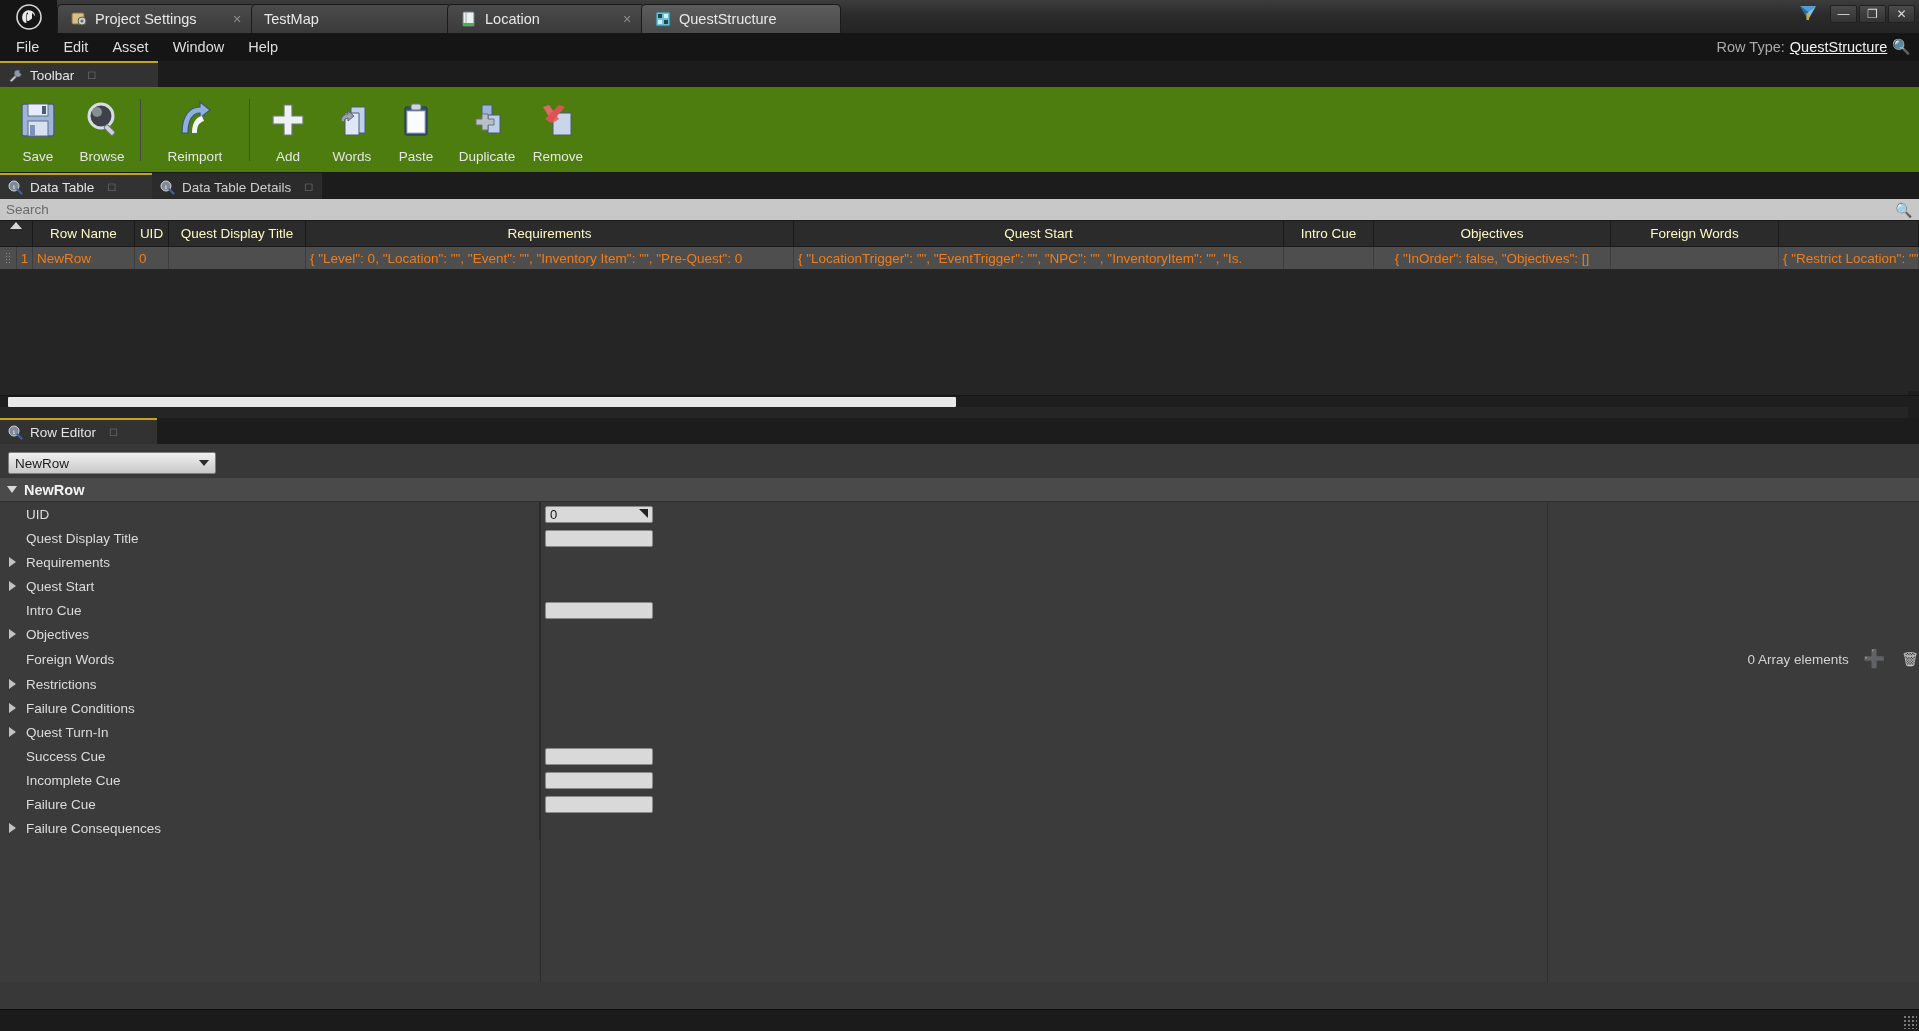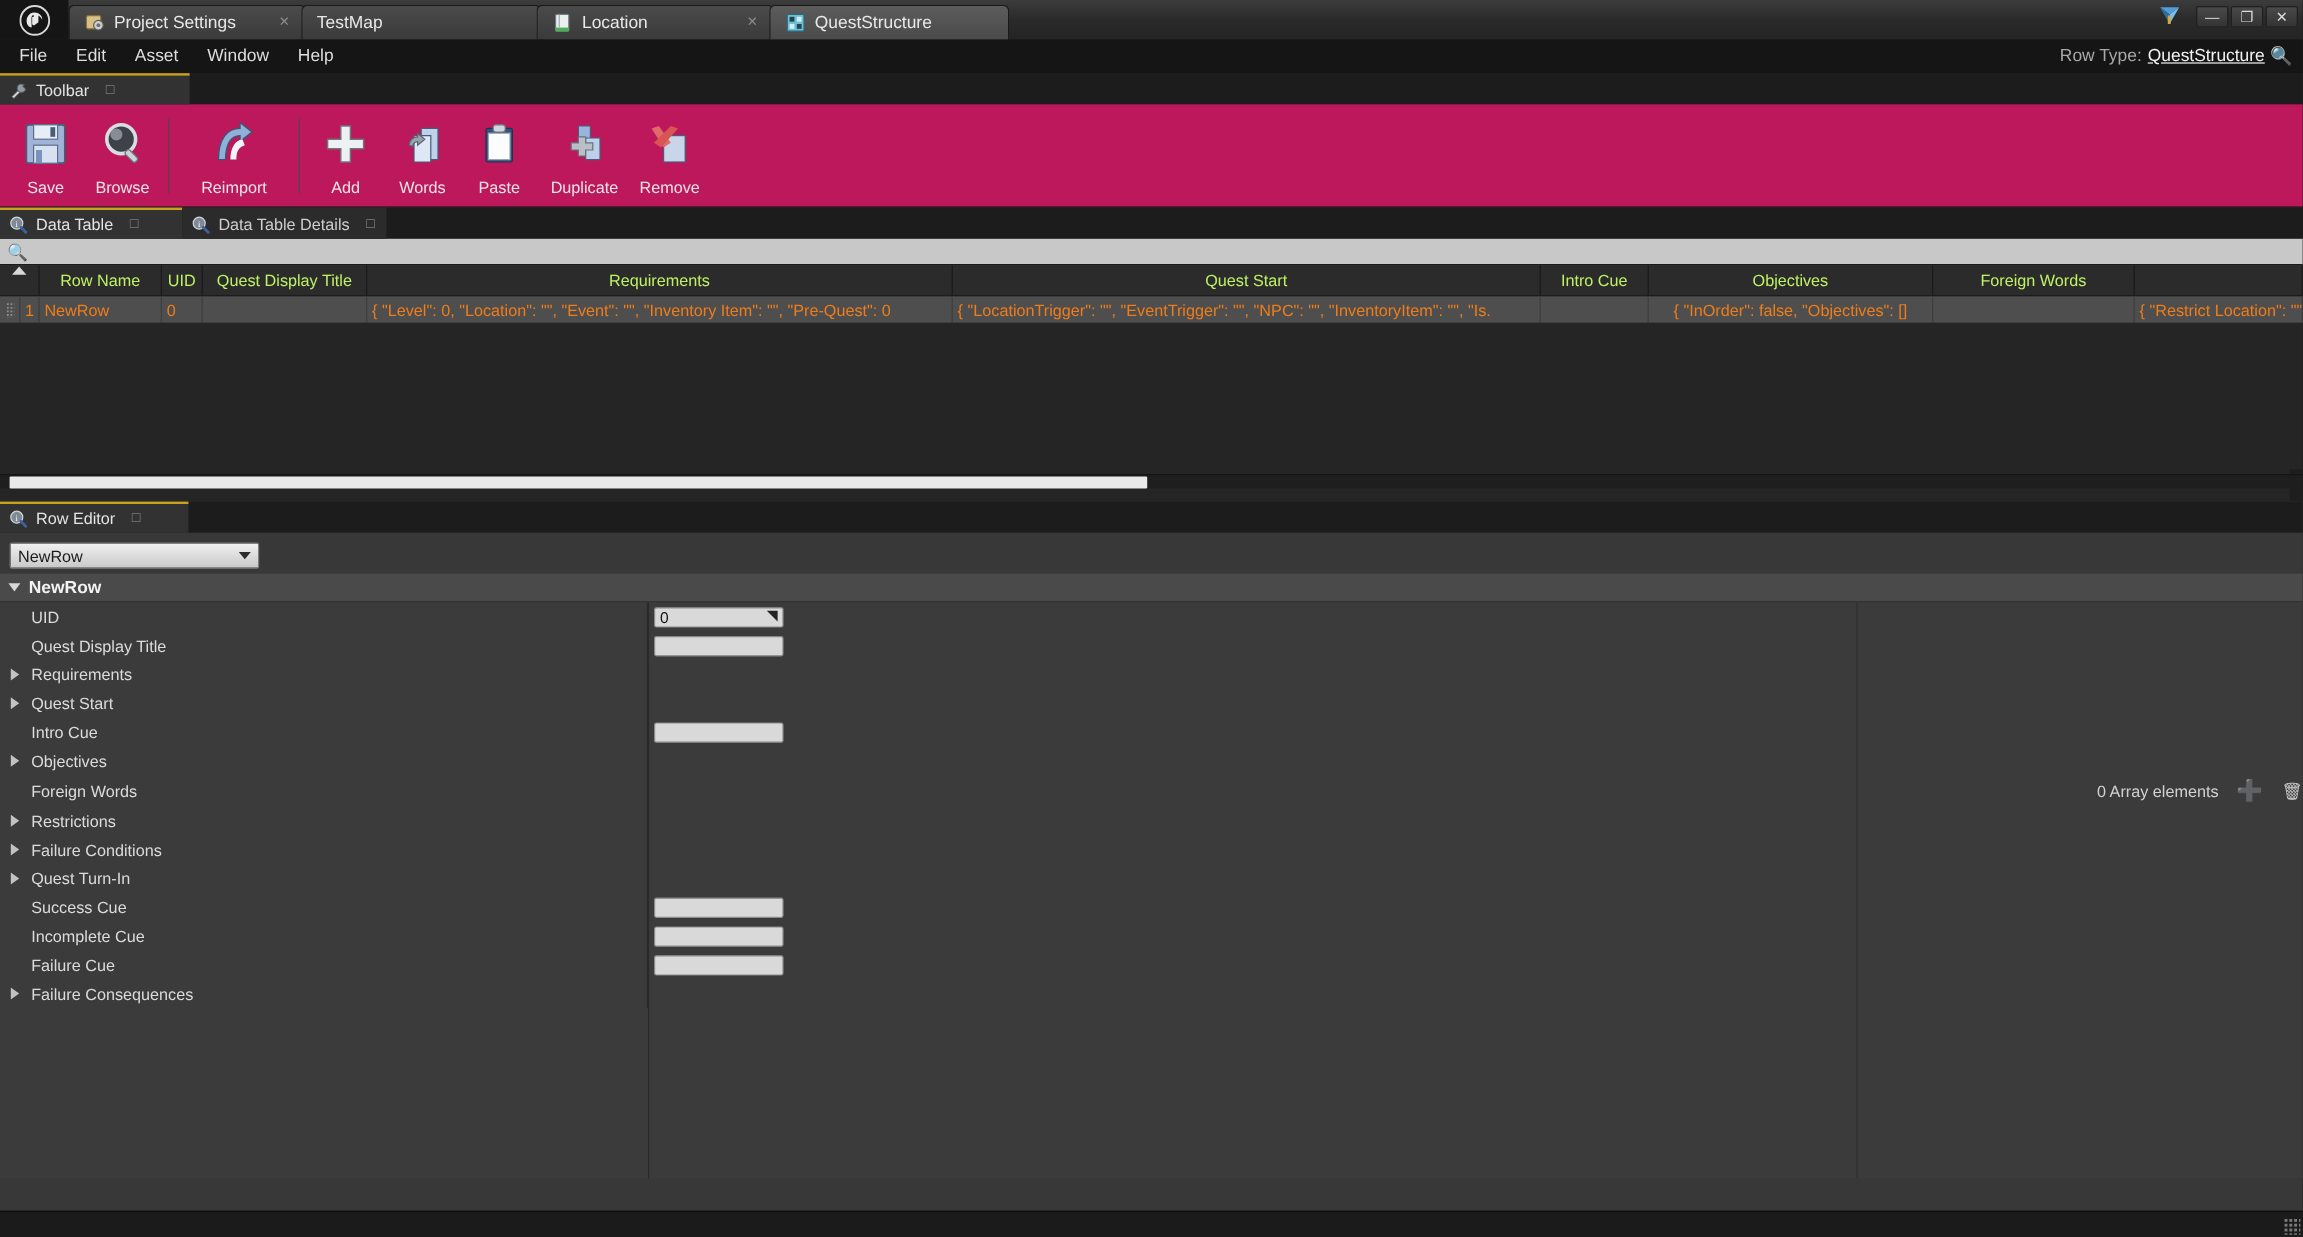--- a/index.html
+++ b/index.html
@@ -93,21 +93,21 @@
   .ptab.inactive { background: #2b2b2b; border-top: 2px solid #2b2b2b; color: #cfcfcf; }
   .ptab .pclose { color: #7a7a7a; font-size: 10px; margin-left: 6px; }
   .ptab .pico { width: 15px; height: 15px; flex: none; }
 
   .toolbar-wrap {
     position: absolute; left: 0; top: 61px; width: 1919px; height: 112px;
     background: #262626;
   }
   .toolbar-tabrow { background: #1c1c1c; }
   .toolbar-body {
-    height: 86px; background: #be185d;
+    height: 86px; background: #4d7c0f;
     border-bottom: 1px solid #1a1a1a;
     display: flex; align-items: center; padding-left: 6px;
   }
   .tbtn {
     width: 64px; height: 78px; display: flex; flex-direction: column;
     align-items: center; justify-content: flex-start; padding-top: 6px;
     color: #e6e6e6; font-size: 13.5px;
   }
   .tbtn .ticon48 {
     width: 46px; height: 46px; display: flex; align-items: center; justify-content: center;
@@ -130,21 +130,21 @@
   .searchbar .sph { color: #6a6a6a; font-size: 13.5px; flex: 1; }
   .searchbar .smag { color: #3a3a3a; font-size: 14px; }
 
   .dt-table { width: 1919px; }
   .dt-header {
     height: 26px; background: #2b2b2b; display: flex;
     border-bottom: 1px solid #1a1a1a; align-items: stretch;
   }
   .dt-header .hc {
     display: flex; align-items: center; justify-content: center;
-    color: #bef264; font-size: 13.5px;
+    color: #fef9c3; font-size: 13.5px;
     border-right: 1px solid #1a1a1a;
     overflow: hidden; white-space: nowrap;
   }
   .dt-header .hc.sortcol {
     justify-content: center; align-items: flex-start; padding-top: 1px;
   }
   .sortarrow { width: 0; height: 0; border-left: 6px solid transparent; border-right: 6px solid transparent; border-bottom: 7px solid #d8d8d8; }
 
   .dt-row {
     height: 22px; background: #4e4e4e; display: flex; align-items: stretch;
@@ -463,20 +463,21 @@
           <text x="6" y="9" font-size="7" fill="#fff" text-anchor="middle" font-family="Liberation Serif, serif">i</text>
           <path d="M9.5 9.5 L13.5 13.5" stroke="#3f5f9e" stroke-width="2.4" stroke-linecap="round"></path>
         </svg>
       </span>
       <span>Data Table Details</span>
       <span class="pclose">☐</span>
     </div>
   </div>
 
   <div class="searchbar">
+    <span class="sph">Search</span>
     <span class="smag">🔍</span>
   </div>
 
   <div class="dt-table">
     <div class="dt-header">
       <div class="hc sortcol" style="width:33px;">
         <span class="sortarrow"></span>
       </div>
       <div class="hc" style="width:102px;">Row Name</div>
       <div class="hc" style="width:34px;">UID</div>

